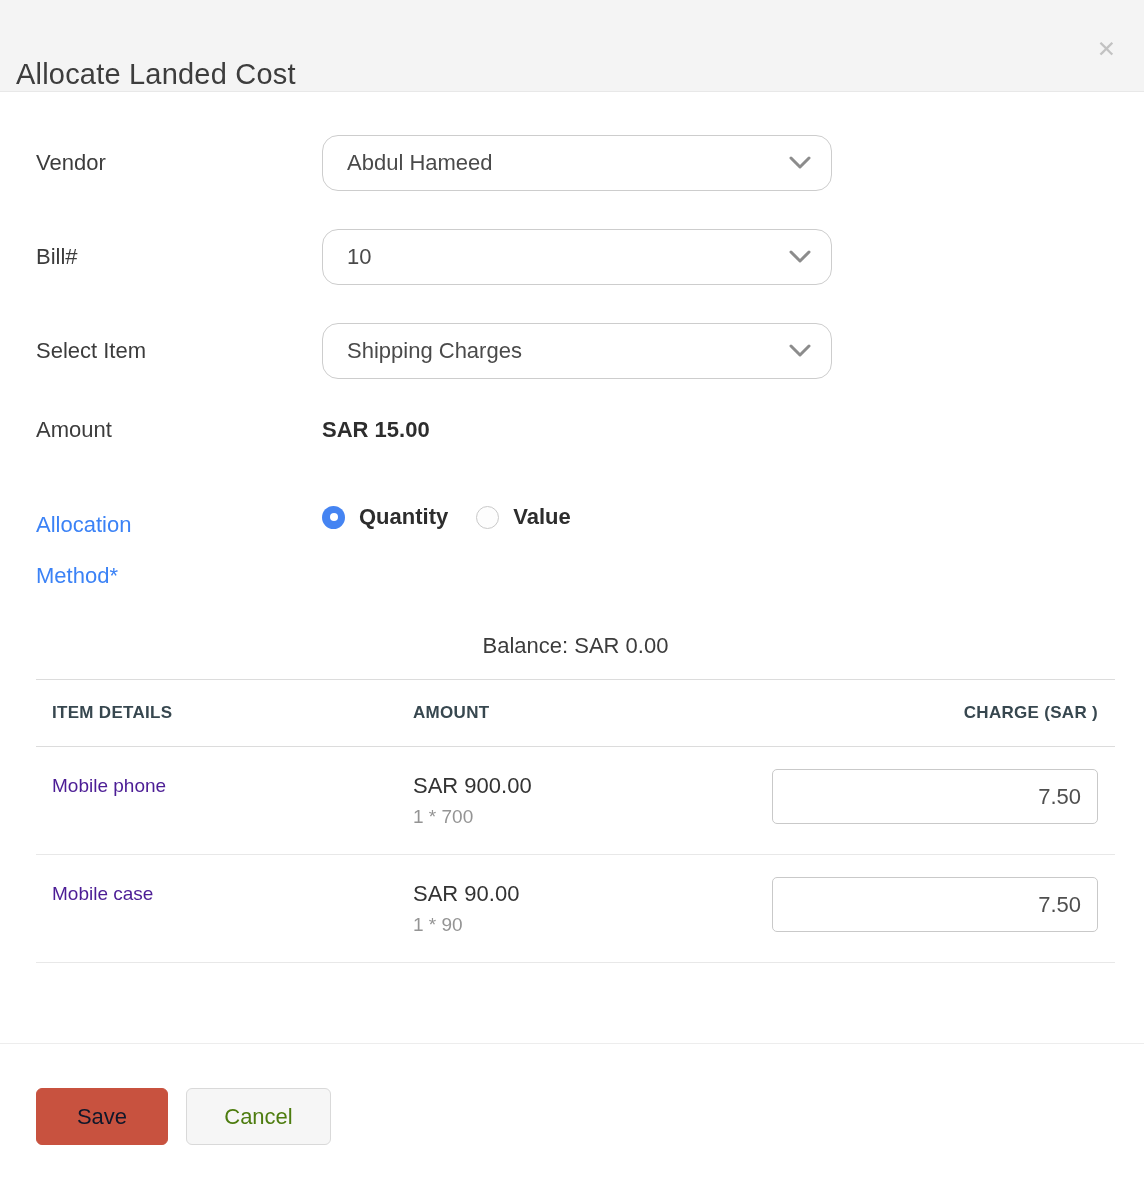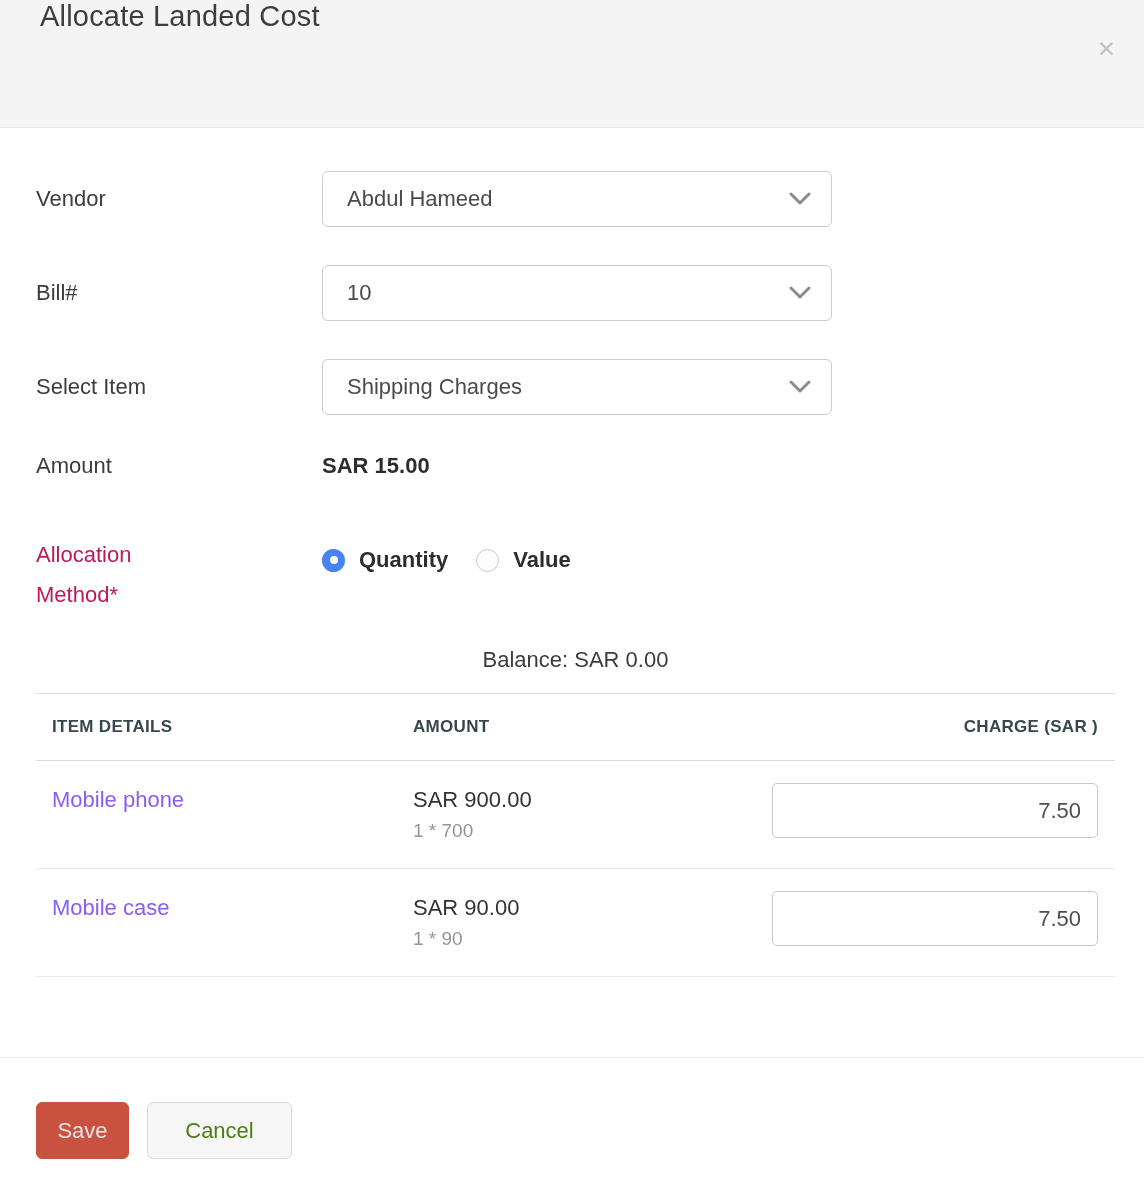--- a/index.html
+++ b/index.html
@@ -6,26 +6,26 @@
   html,body { width:1144px; }
   body {
     height:1192px;
     background:#ffffff;
     font-family:"Liberation Sans", sans-serif;
     color:#3c3c3c;
     overflow:hidden;
   }
   
   .modal-header {
-    height:128px;
+    height:92px;
     background:#f4f4f4;
     border-bottom:1px solid #e8e8e8;
     display:flex;
-    align-items:flex-start;
-    padding:0 40px;
+    align-items:flex-end;
+    padding:0 16px;
     position:relative;
   }
   .modal-title {
     font-size:29px;
     font-weight:400;
     color:#3d3d3d;
     letter-spacing:0.2px;
   }
   .close-btn {
     position:absolute;
@@ -44,42 +44,42 @@
     width:286px;
     font-size:22px;
     color:#3c3c3c;
     flex-shrink:0;
   }
   .select-box {
     width:510px;
     height:56px;
     background:#fff;
     border:1px solid #cdcdcd;
-    border-radius:6px;
+    border-radius:16px;
     display:flex;
     align-items:center;
     justify-content:space-between;
     padding:0 20px 0 24px;
     font-size:22px;
     color:#4a4a4a;
     cursor:pointer;
   }
   .chevron svg { display:block; }
 
   .amount-row { margin-bottom:56px; }
   .amount-value { font-size:22px; font-weight:700; color:#2d2d2d; }
 
   .alloc-row { align-items:flex-start; margin-bottom:32px; }
   .alloc-label {
-    color:#be185d;
-    line-height:40px;
+    color:#3b82f6;
+    line-height:51px;
     width:286px;
   }
   .alloc-label span { display:block; width:170px; }
-  .radio-group { display:flex; align-items:center; margin-top:12px; }
+  .radio-group { display:flex; align-items:center; margin-top:5px; }
   .radio-option { display:flex; align-items:center; cursor:pointer; margin-right:28px; }
   .radio-circle {
     width:23px; height:23px;
     border-radius:50%;
     margin-right:14px;
     position:relative;
     flex-shrink:0;
   }
   .radio-circle.selected { background:#4584f2; }
   .radio-circle.selected::after {
@@ -119,21 +119,21 @@
   .col-item   { width:377px; padding-left:16px; flex-shrink:0; }
   .col-amount { flex:1; }
   .col-charge { width:343px; text-align:right; padding-right:17px; flex-shrink:0; }
 
   .lc-row {
     display:flex;
     align-items:flex-start;
     padding:22px 0 26px 0;
     border-bottom:1px solid #e8e8e8;
   }
-  .item-name { font-size:22px; color:#8b5cf6; line-height:33px; }
+  .item-name { font-size:19px; color:#4c1d95; line-height:33px; }
   .amount-main { font-size:22px; color:#333; line-height:33px; }
   .amount-sub { font-size:19px; color:#949494; margin-top:4px; }
   .charge-input {
     width:326px;
     height:55px;
     border:1px solid #c9c9c9;
     border-radius:5px;
     font-family:"Liberation Sans", sans-serif;
     font-size:22px;
     color:#4f4f4f;
@@ -152,24 +152,24 @@
     align-items:center;
   }
   .btn {
     height:57px;
     border-radius:6px;
     font-family:"Liberation Sans", sans-serif;
     font-size:22px;
     cursor:pointer;
   }
   .btn-save {
-    width:93px;
+    width:132px;
     background:#c8523f;
     border:1px solid #c8523f;
-    color:#e5e5e5;
+    color:#0f172a;
     margin-right:18px;
   }
   .btn-cancel {
     width:145px;
     background:#f6f6f6;
     border:1px solid #d9d9d9;
     color:#4d7c0f;
   }
 </style>
 </head>

